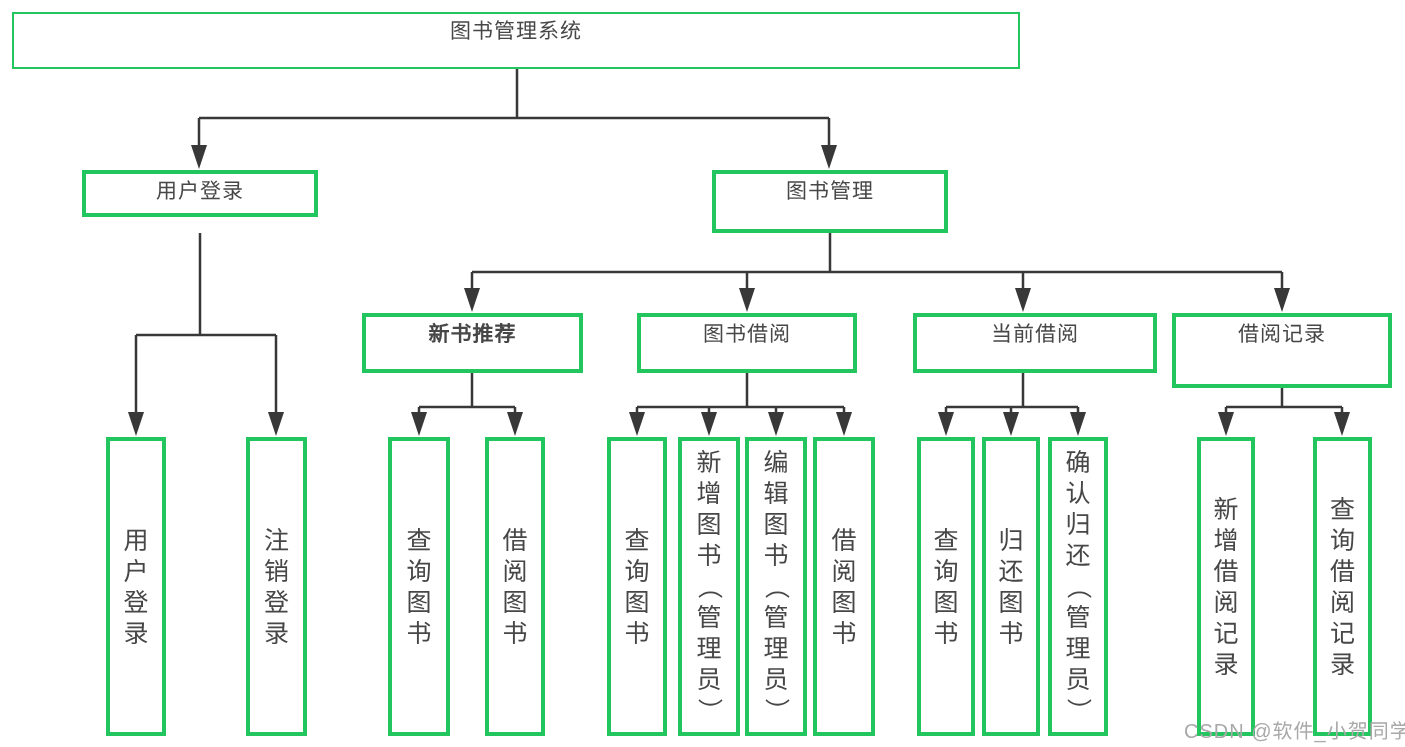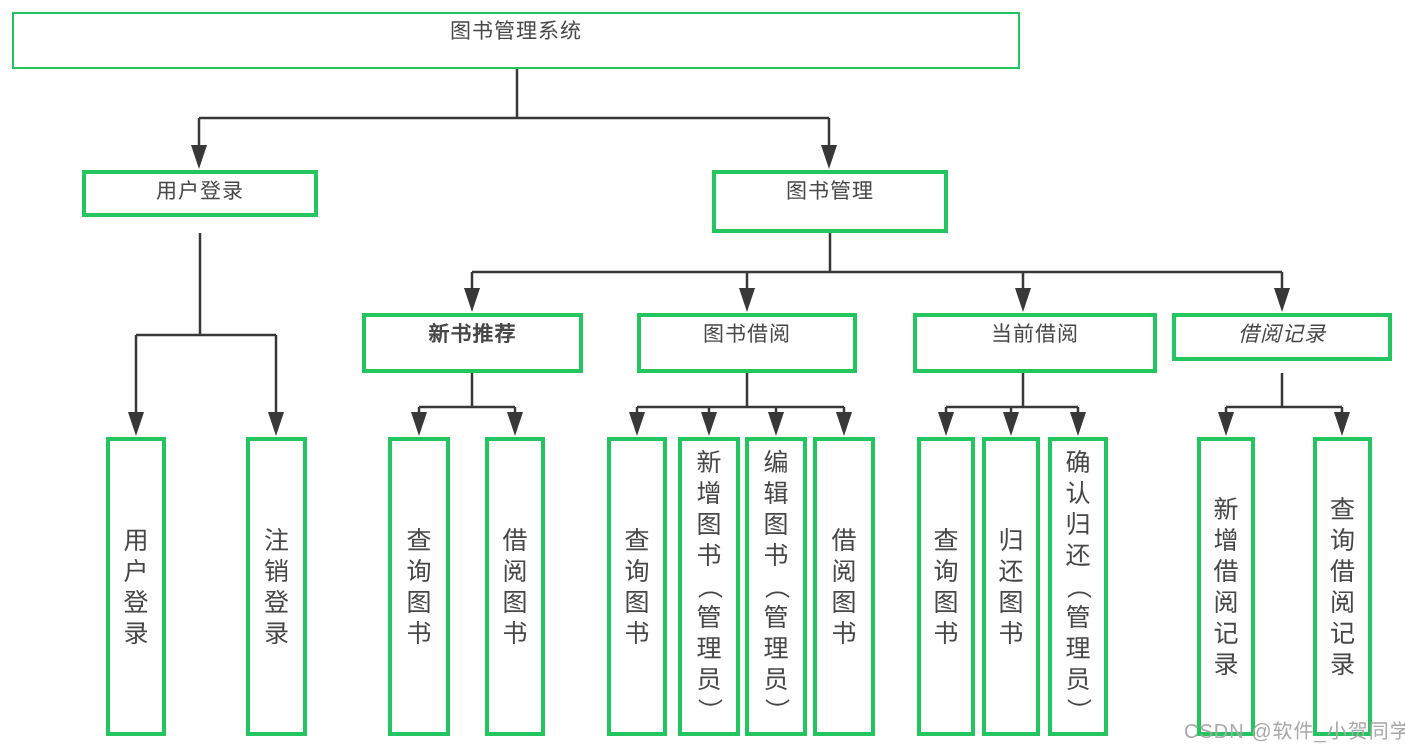--- a/index.html
+++ b/index.html
@@ -71,21 +71,21 @@
 
   <div class="node" style="left:362px;top:313px;width:221px;height:60px;font-weight:bold;">
     <span class="hlabel">新书推荐</span>
   </div>
   <div class="node" style="left:637px;top:313px;width:220px;height:60px;">
     <span class="hlabel">图书借阅</span>
   </div>
   <div class="node" style="left:913px;top:313px;width:244px;height:60px;">
     <span class="hlabel">当前借阅</span>
   </div>
-  <div class="node" style="left:1172px;top:313px;width:220px;height:48px;font-style:italic;">
+  <div class="node" style="left:1172px;top:313px;width:220px;height:75px;">
     <span class="hlabel">借阅记录</span>
   </div>
 
   <div class="node vbox" style="left:106px;top:437px;width:60px;height:299px;">
     <span class="vtext">
         <span class="vchar">用</span>
         <span class="vchar">户</span>
         <span class="vchar">登</span>
         <span class="vchar">录</span>
       </span>

